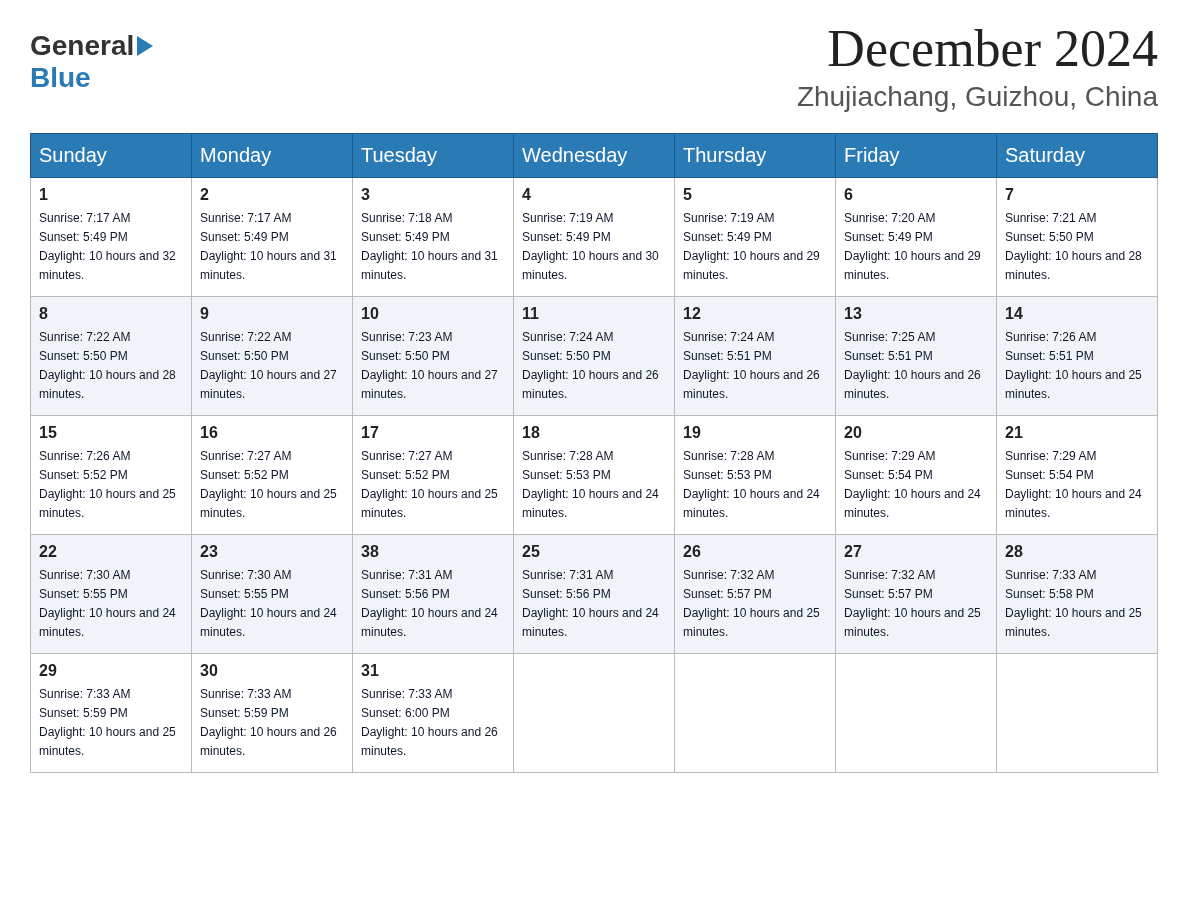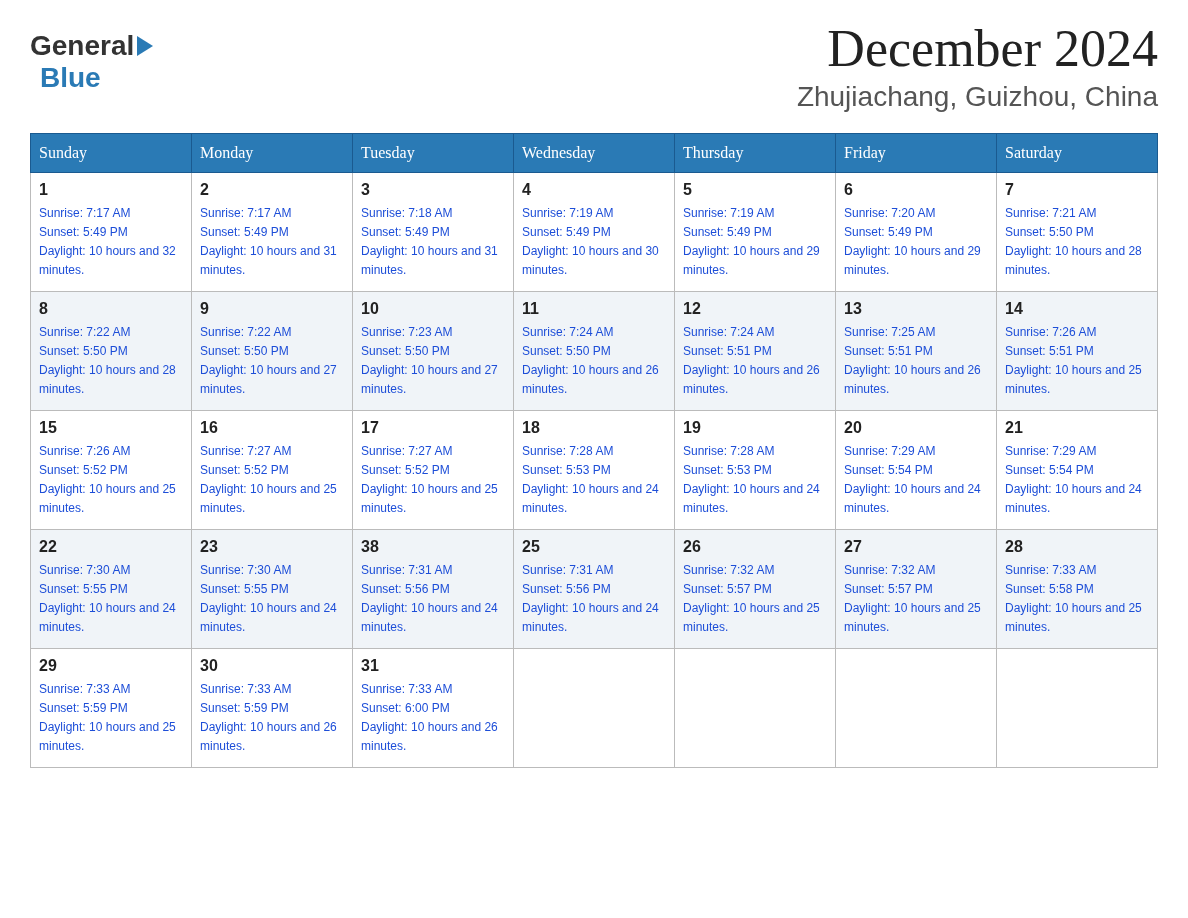--- a/index.html
+++ b/index.html
@@ -39,25 +39,24 @@
     .calendar-table {
       width: 100%;
       border-collapse: collapse;
       border: 1px solid #999;
     }
 
     .calendar-table th {
       background-color: #2a7ab5;
       color: #fff;
       padding: 10px 8px;
-      font-size: 16px;
+      font-size: 20px;
       font-weight: normal;
       text-align: left;
       border: 1px solid #1a5a90;
-      font-family: Liberation Serif, serif;
     }
 
     .calendar-table td {
       vertical-align: top;
       padding: 8px 8px 12px 8px;
       border: 1px solid #bbb;
       width: calc(100% / 7);
       min-height: 100px;
     }
 
@@ -72,21 +71,21 @@
     .day-number {
       font-size: 16px;
       font-weight: bold;
       color: #222;
       display: block;
       margin-bottom: 4px;
     }
 
     .day-info {
       font-size: 12px;
-      color: #1d4ed8;
+      color: #0f172a;
       line-height: 1.5;
     }
 
     .empty-cell {
       background-color: #fff !important;
     }
 
     .logo-wrapper {
       display: flex;
       flex-direction: column;
@@ -105,21 +104,21 @@
 </head>
 <body>
 
 <div class="header">
   <div class="logo-wrapper">
     <div class="logo-top-row">
       <span>General</span>
       <span style="display:inline-block;width:0;height:0;border-top:10px solid transparent;border-bottom:10px solid transparent;border-left:16px solid #2a7ab5;margin:0 3px;vertical-align:middle;"></span>
     </div>
     <div>
-      <span style="color:#2a7ab5;font-size:28px;font-weight:bold;margin-left:10px;">Blue</span>
+      <span style="color:#2a7ab5;font-size:28px;font-weight:bold;margin-left:0;">Blue</span>
     </div>
   </div>
   <div class="title-section">
     <div class="month-title">December 2024</div>
     <div class="location-title">Zhujiachang, Guizhou, China</div>
   </div>
 </div>
 
 <table class="calendar-table">
   <thead>

